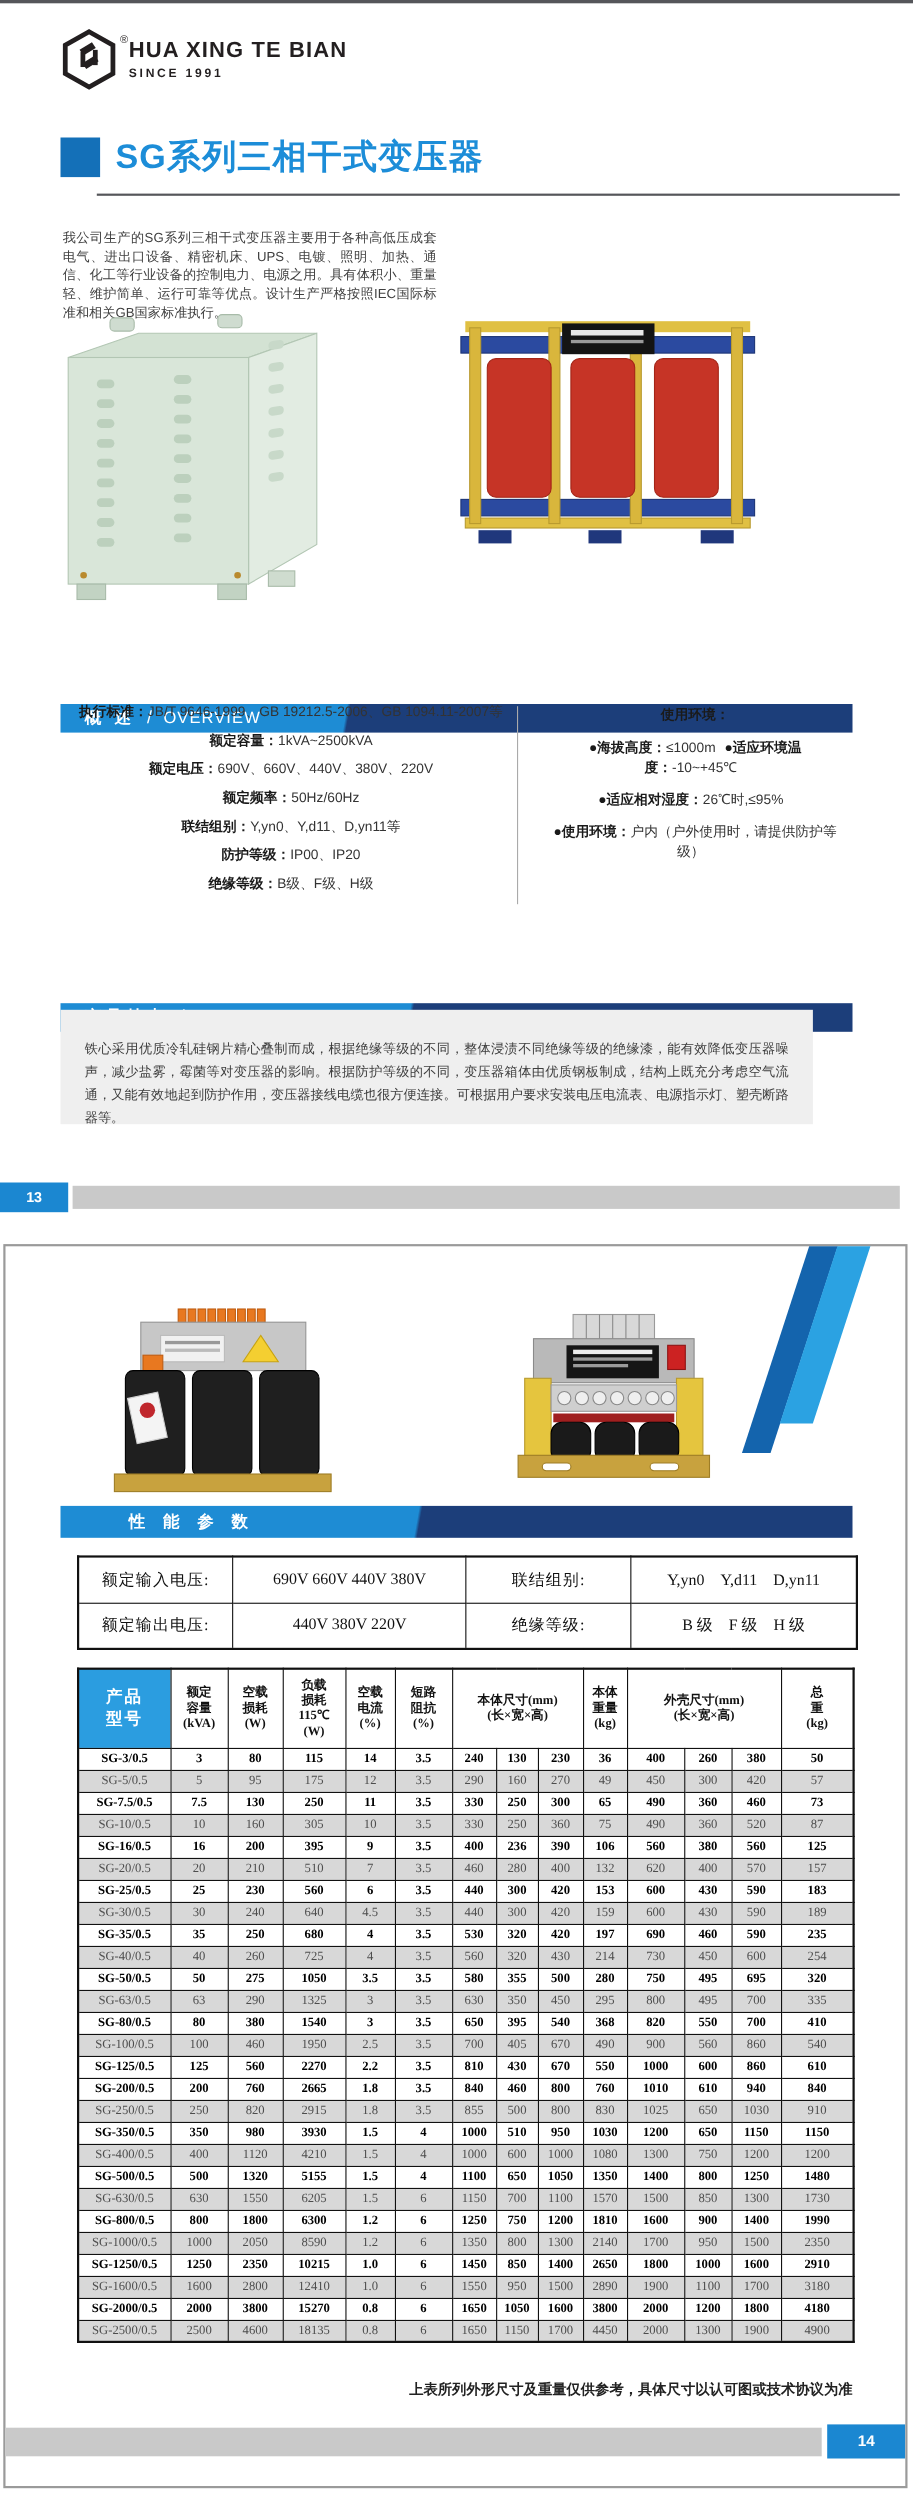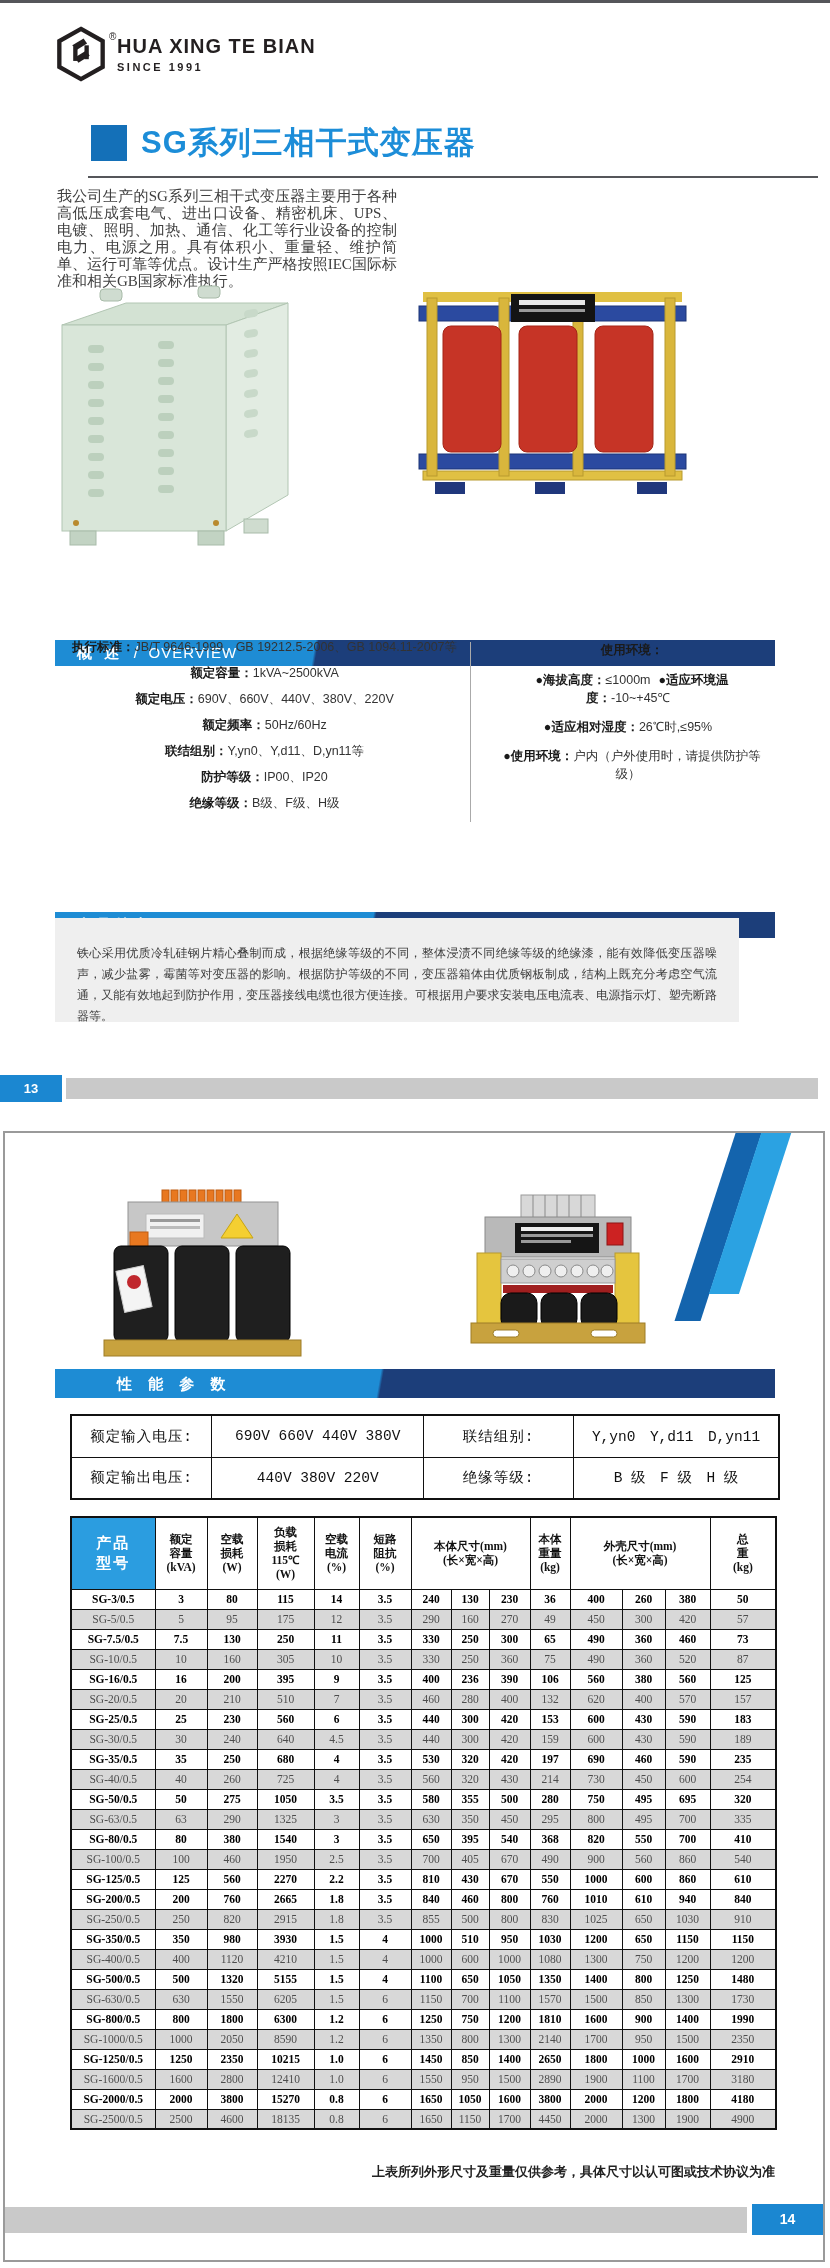--- a/index.html
+++ b/index.html
@@ -10,26 +10,26 @@
 
   
   .logo { position:absolute; left:55px; top:26px; display:flex; align-items:center; }
   .logo-mark { width:52px; height:56px; }
   .logo-text { margin-left:10px; position:relative; }
   .logo-reg { position:absolute; left:-8px; top:-4px; font-size:10px; color:#231f20; }
   .logo-name { font-size:20px; font-weight:bold; color:#231f20; letter-spacing:1px; }
   .logo-since { font-size:11px; font-weight:bold; color:#231f20; letter-spacing:2.5px; margin-top:3px; }
 
   
-  .title-row { position:absolute; left:55px; top:122px; display:flex; align-items:center;margin-left:36px; }
+  .title-row { position:absolute; left:55px; top:122px; display:flex; align-items:center; }
   .title-square { width:36px; height:36px; background:#1470b8; }
   .page-title { margin-left:14px; font-size:31px; font-weight:bold; color:#1c8dd8; letter-spacing:1px; }
   .title-rule { position:absolute; left:88px; top:176px; width:730px; height:2px; background:#55565a; }
 
-  .intro { position:absolute; left:57px; top:188px; width:340px; font-size:15px; line-height:17px; color:#3f3f3f; text-align:justify;font-family:Liberation Serif, serif; }
+  .intro { position:absolute; left:57px; top:208px; width:340px; font-size:12px; line-height:17px; color:#3f3f3f; text-align:justify; }
 
   .img1 { position:absolute; left:48px; top:283px; }
   .img2 { position:absolute; left:415px; top:288px; }
 
   
   .secbar { position:absolute; left:55px; width:720px; height:26px; line-height:26px; color:#fff; padding-left:22px;
             background:linear-gradient(100deg,#1e8cd4 0%,#1e8cd4 36%,#1c3e7a 36.4%,#1c3e7a 100%);margin-top:32px; }
   .secbar .cn { font-size:15px; font-weight:bold; letter-spacing:4px; }
   .secbar .sl { font-size:16px; margin:0 6px; font-weight:normal; }
   .secbar .en { font-size:15px; letter-spacing:1px; }
@@ -65,21 +65,21 @@
 
   .img3 { position:absolute; left:95px; top:55px; }
   .img4 { position:absolute; left:458px; top:60px; }
 
   #params-bar { position:absolute; left:50px; top:236px; width:720px; height:29px; line-height:29px; color:#fff; padding-left:62px;
                 background:linear-gradient(100deg,#1e8cd4 0%,#1e8cd4 45%,#1c3e7a 45.4%,#1c3e7a 100%);
                 font-size:15px; font-weight:bold; letter-spacing:6px; }
 
   
   .params-table { position:absolute; left:65px; top:281px; width:710px; border-collapse:collapse; }
-  .params-table td { border:1px solid #111; height:42px; font-family:Liberation Mono, monospace; font-size:14.5px; color:#111;
+  .params-table td { border:1px solid #111; height:42px; font-family:Liberation Serif, serif; font-size:14.5px; color:#111;
                      text-align:center; vertical-align:middle; }
   .params-table { border:2px solid #111; }
   .pt-lbl { letter-spacing:1px; }
 
   
   .spec-table { position:absolute; left:65px; top:383px; width:705px; border-collapse:collapse; border:2px solid #111; table-layout:fixed; }
   .spec-table th { border:1px solid #111; font-family:"Liberation Serif", serif; font-size:11.5px; font-weight:bold; color:#111;
                    white-space:pre-line; text-align:center; vertical-align:middle; height:72px; line-height:14px; padding:0 1px; }
   .spec-table th.th-model { background:#2b9de0; color:#fff; font-family:"Liberation Sans", sans-serif; font-size:15px;
                             letter-spacing:2px; line-height:20px; }

